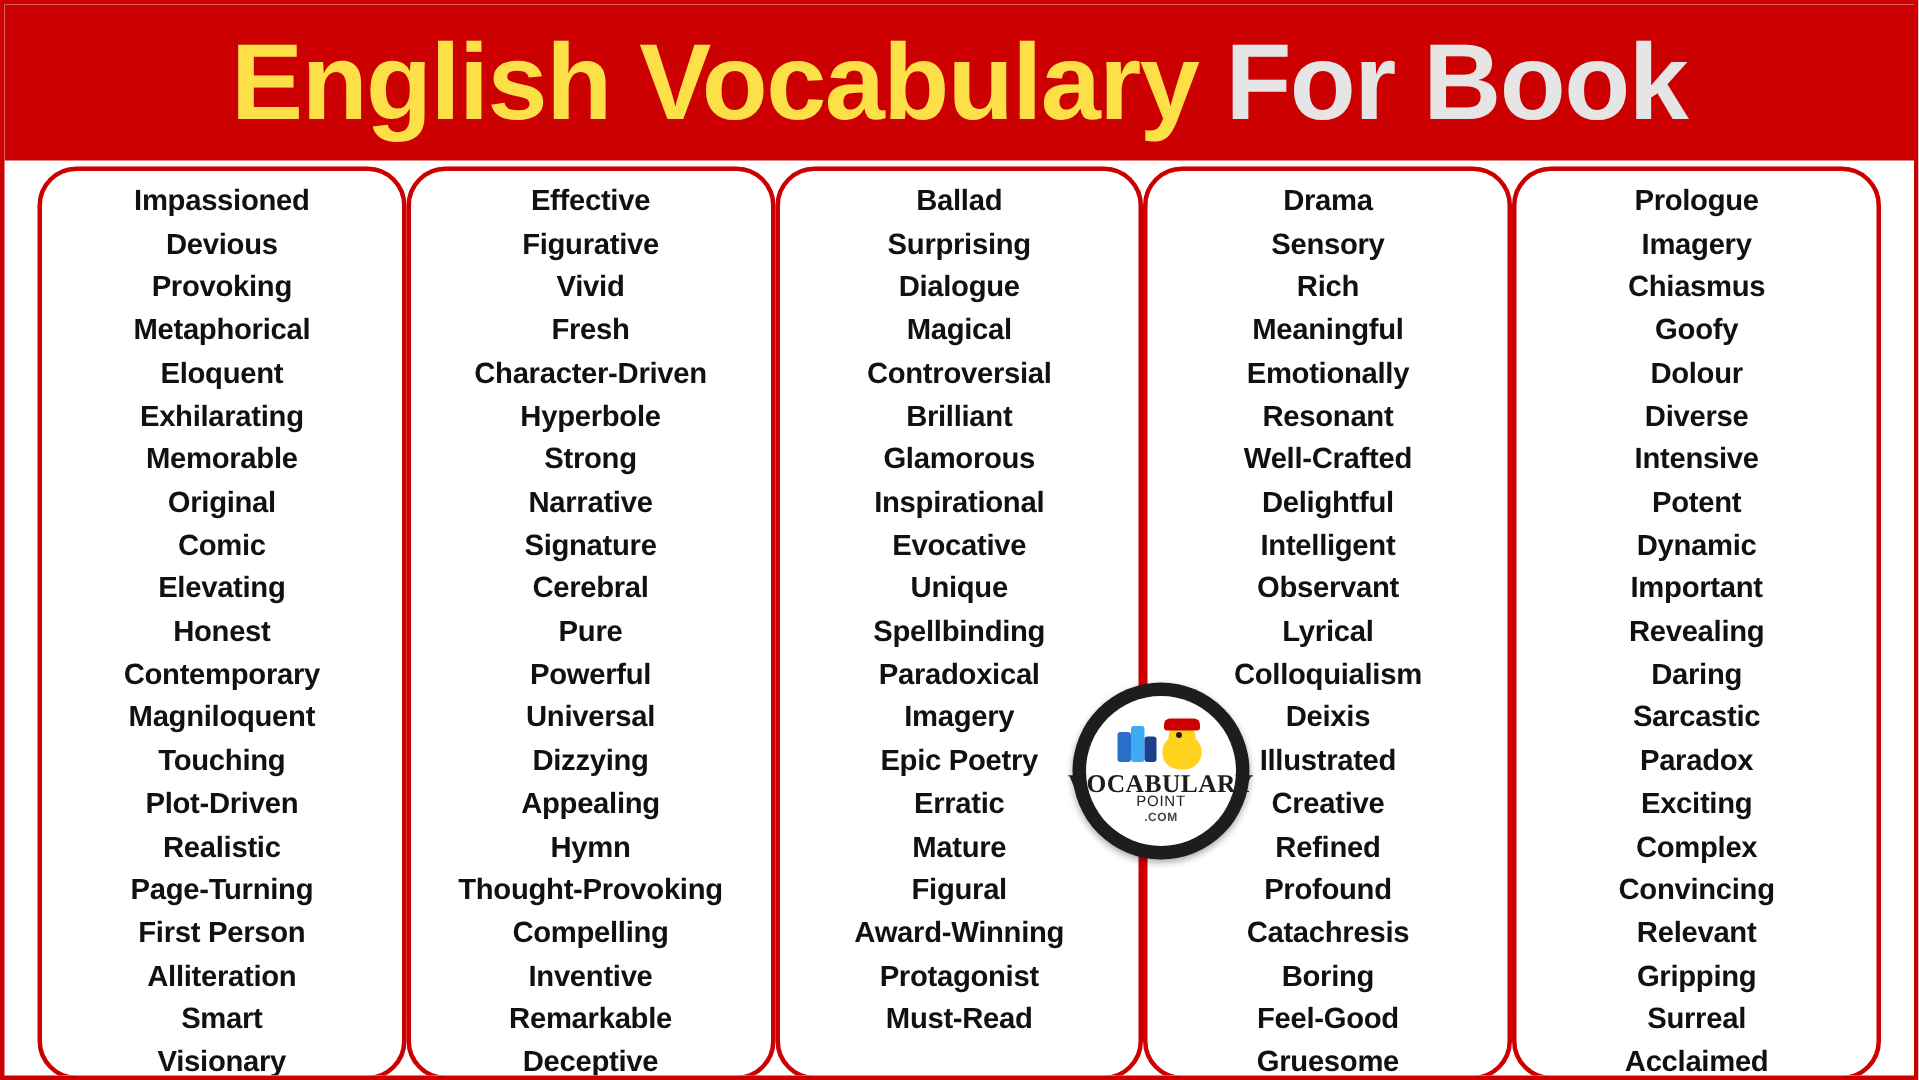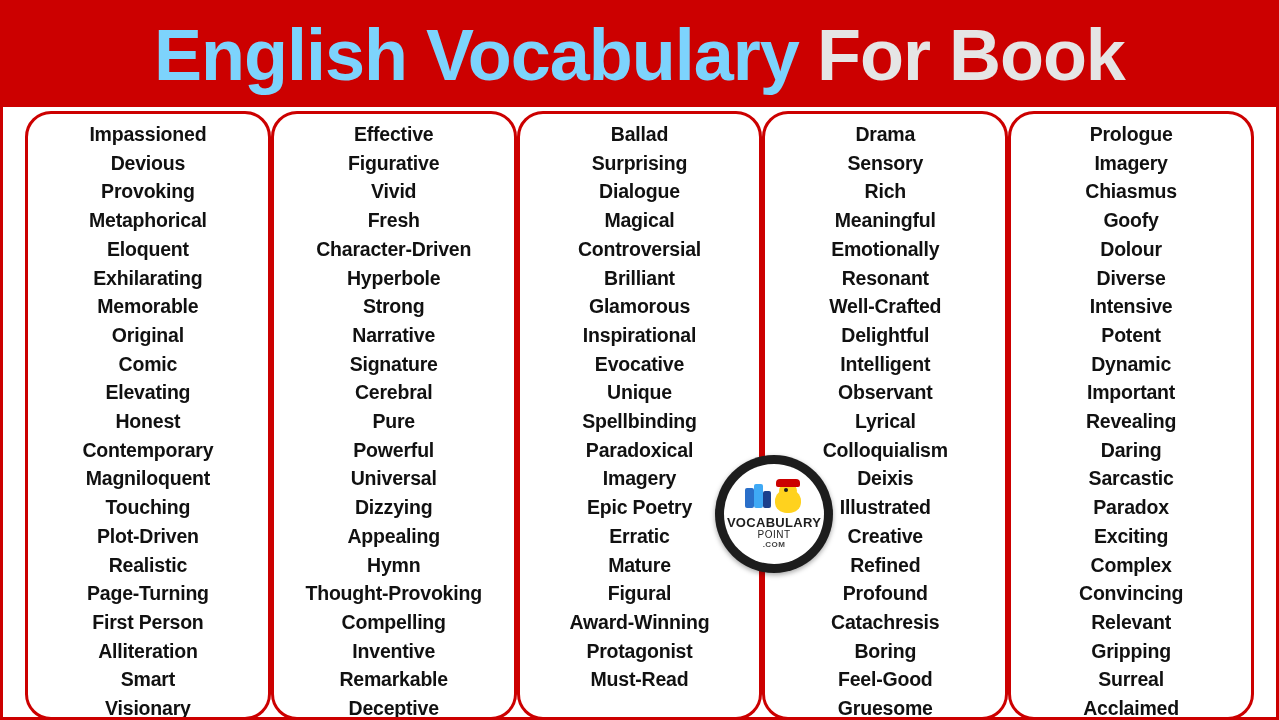--- a/index.html
+++ b/index.html
@@ -33,21 +33,21 @@
     justify-content: center;
     white-space: nowrap;
     overflow: hidden;
   }
   .header-title {
     font-size: 72px;
     font-weight: bold;
     letter-spacing: -1px;
     line-height: 1;
   }
-  .title-white { color: #7dd3fc; }
+  .title-white { color: #fde047; }
   .title-yellow { color: #e5e5e5; margin-left: 18px; }
 
   
   .columns {
     position: absolute;
     left: 0;
     top: 108px;
     width: 1273px;
     height: 609px;
     display: flex;
@@ -149,25 +149,26 @@
     border-radius: 4px 4px 2px 2px;
   }
   .bird-eye {
     position: absolute;
     left: 11px; top: 9px;
     width: 4px; height: 4px;
     background: #1d1d1d;
     border-radius: 50%;
   }
   .logo-text1 {
-    font-size: 13px;
+    font-size: 17px;
     font-weight: bold;
     color: #1d1d1d;
     letter-spacing: 0.3px;
     line-height: 12px;
+    font-family: Liberation Serif, serif;
   }
   .logo-text2 {
     font-size: 10px;
     font-weight: normal;
     color: #1d1d1d;
     letter-spacing: 0.5px;
     line-height: 11px;
   }
   .logo-text3 {
     font-size: 8px;

